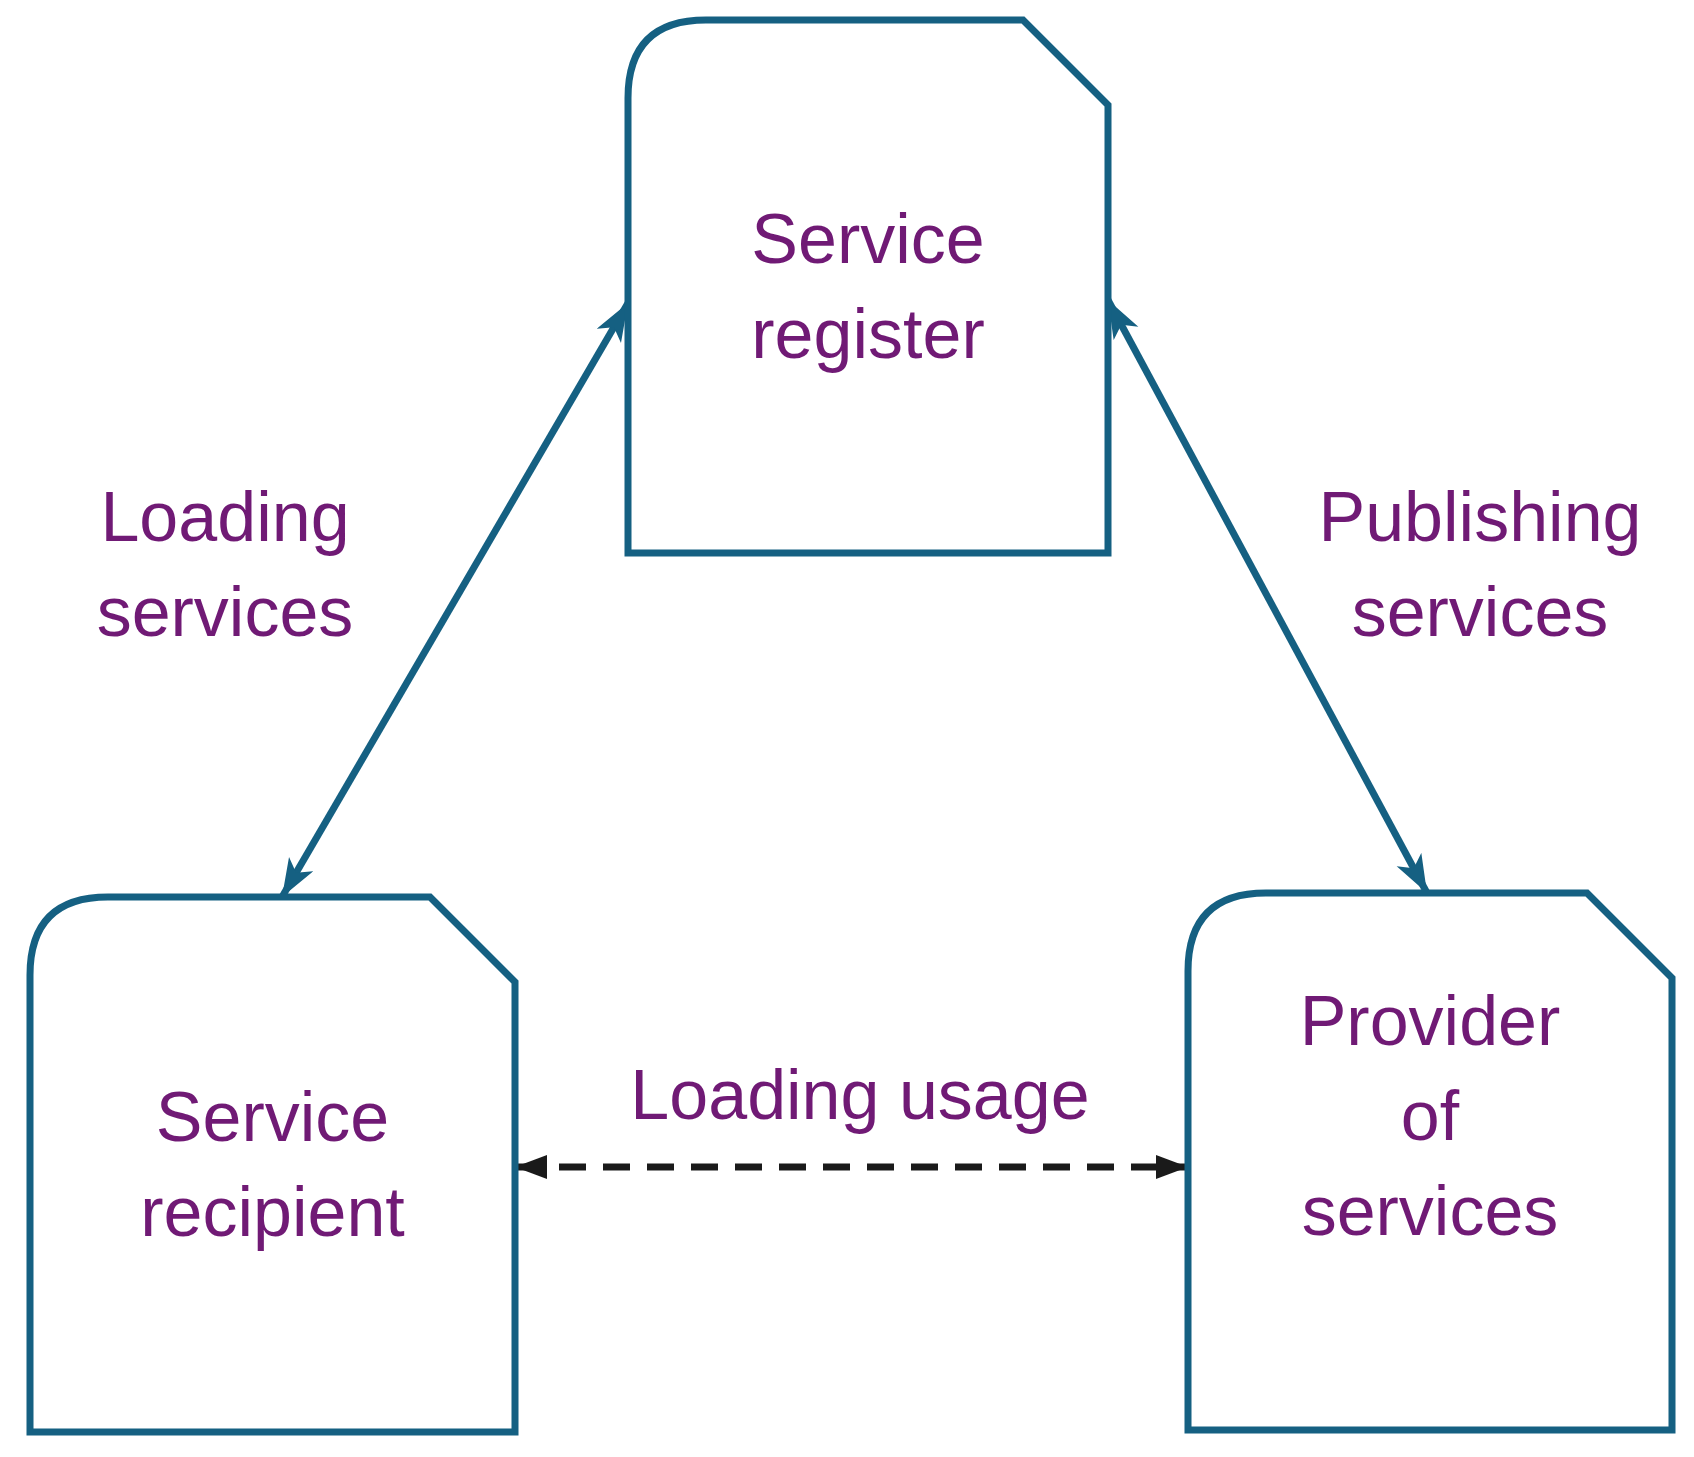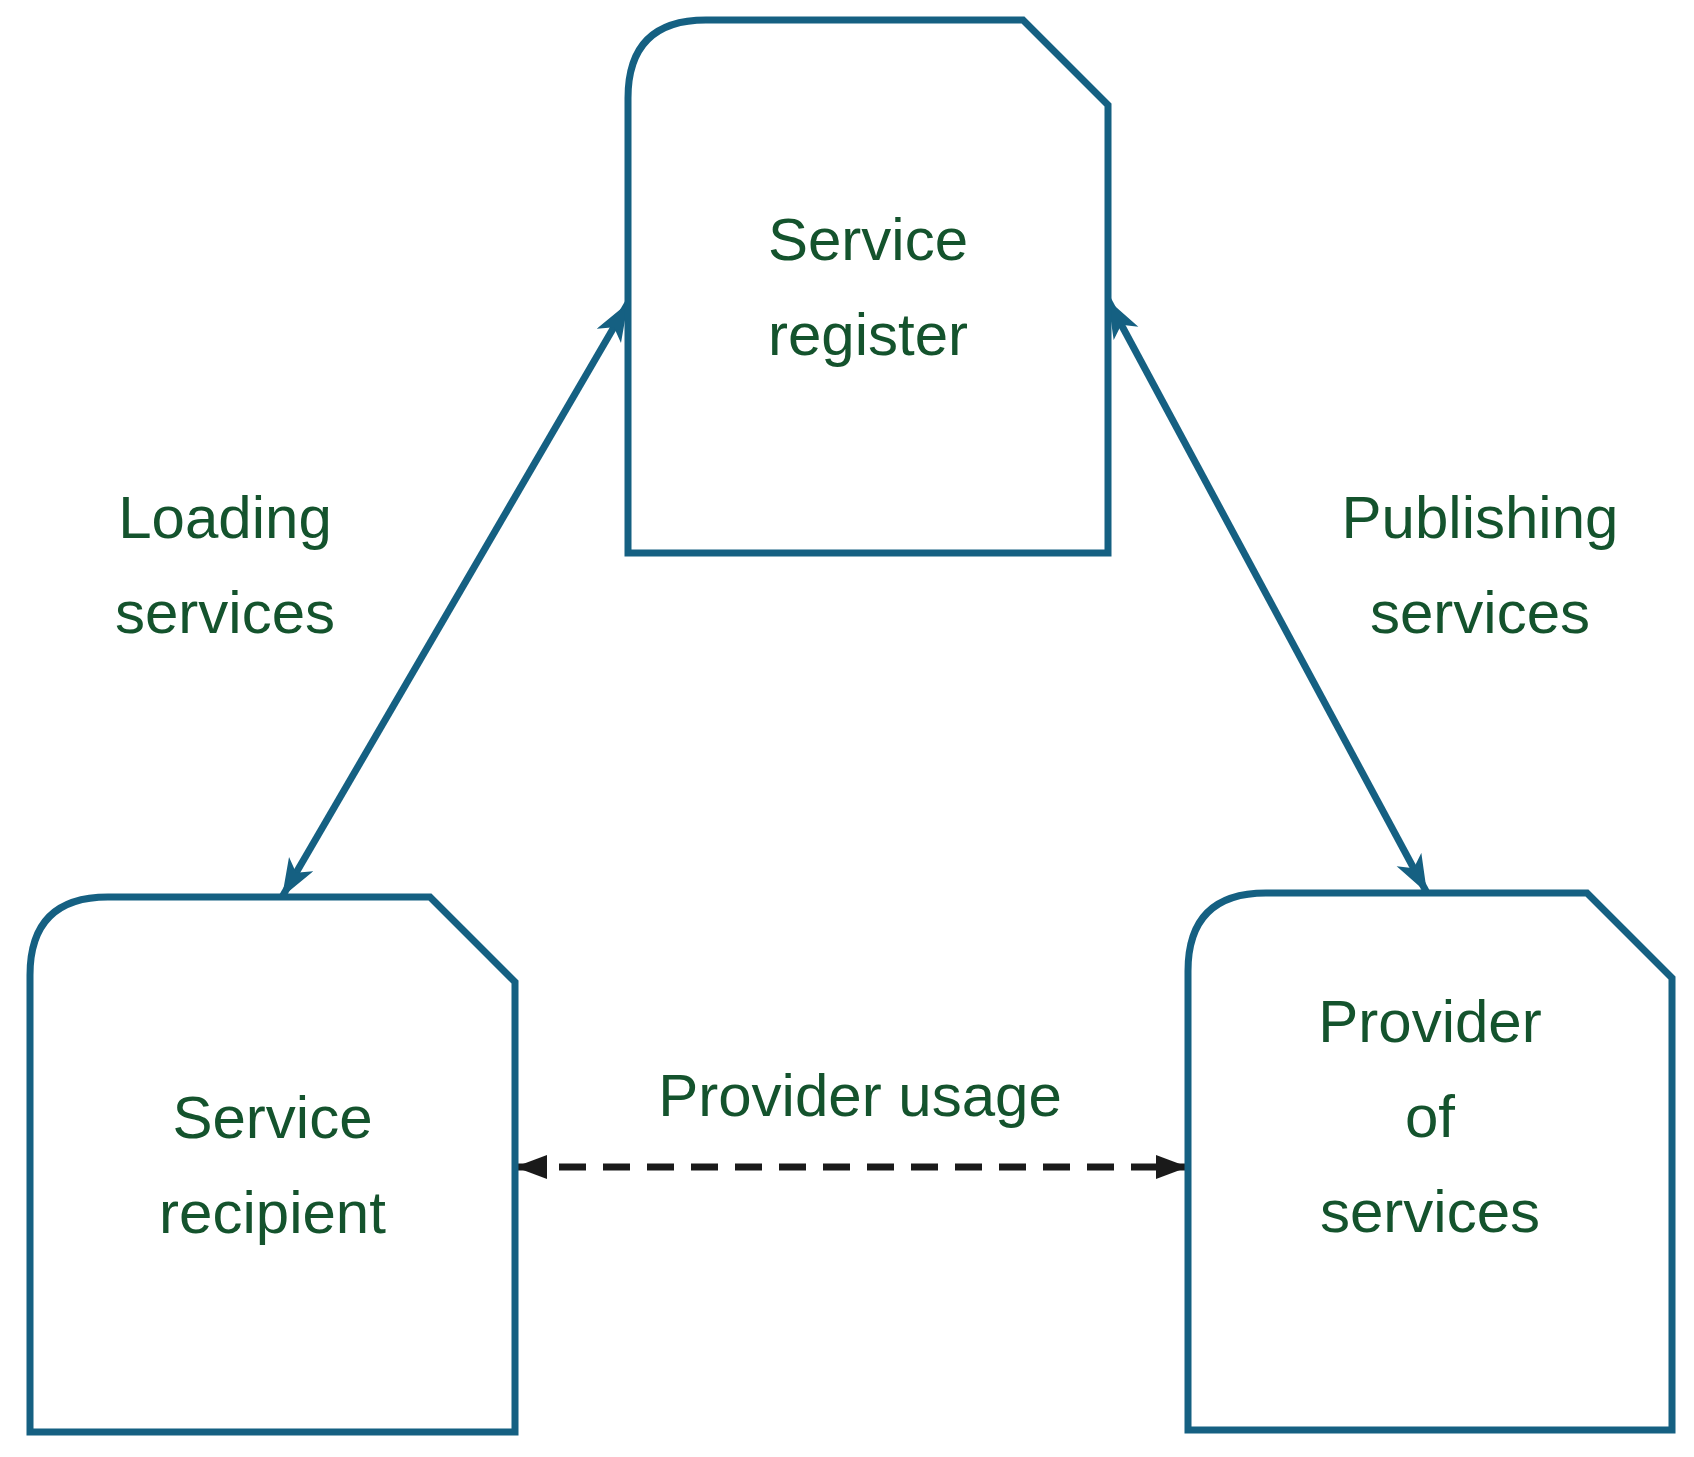--- a/index.html
+++ b/index.html
@@ -11,22 +11,22 @@
     font-family: "Liberation Sans", "DejaVu Sans", sans-serif;
     overflow: hidden;
   }
   .stage svg { position: absolute; left: 0; top: 0; }
   .node-shape { fill: #ffffff; stroke-width: 7; stroke-linejoin: miter; }
   .edge-line { fill: none; stroke-width: 7; }
   .edge-dashed { stroke-dasharray: 27 17; }
   .label {
     position: absolute;
     text-align: center;
-    color: #14532d;
-    font-size: 60px;
+    color: #701a75;
+    font-size: 70px;
     line-height: 95px;
     white-space: pre-line;
     letter-spacing: 0px;
   }
   .node-label {
     display: flex;
     align-items: center;
     justify-content: center;
   }
   
@@ -74,15 +74,15 @@
   <div class="label node-label provider">Provider
 of
 services</div>
 
   <div class="label edge-label loading">Loading
 services</div>
 
   <div class="label edge-label publishing">Publishing
 services</div>
 
-  <div class="label edge-label usage">Provider usage</div>
+  <div class="label edge-label usage">Loading usage</div>
 
 </div>
 
 </body></html>

